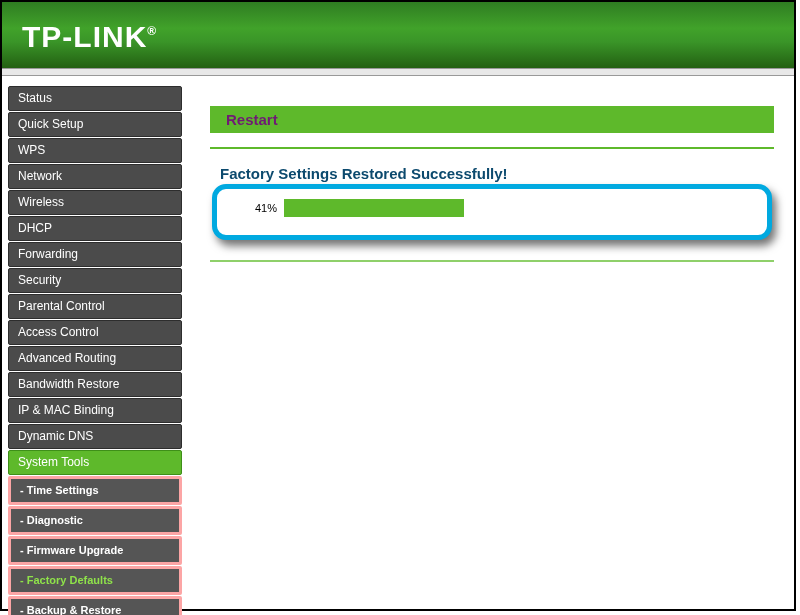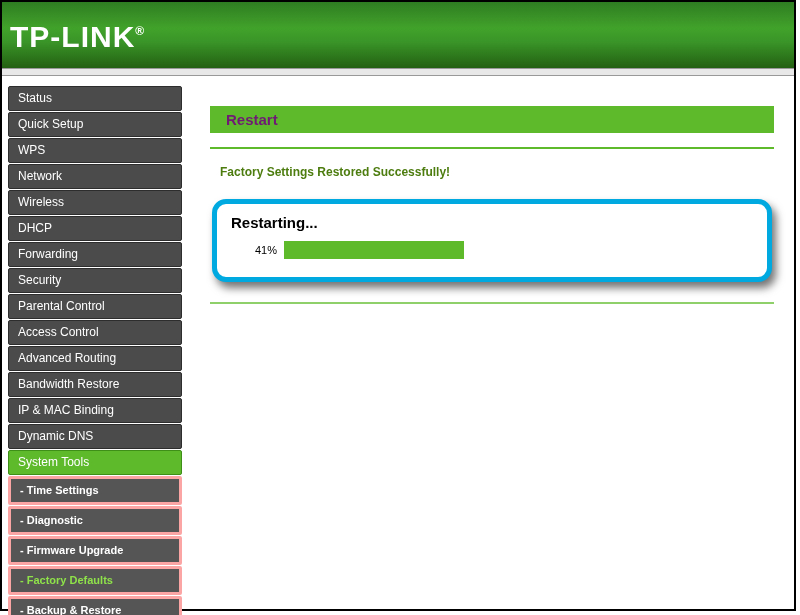--- a/index.html
+++ b/index.html
@@ -1,30 +1,30 @@
 <!DOCTYPE html>
 <html><head>
 <meta charset="utf-8">
 <style>
   html,body{margin:0;padding:0;width:800px;height:615px;font-family:Arial,Helvetica,sans-serif;background:#fff;overflow:hidden}
   .outer{border:2px solid #000;width:796px;height:611px;box-sizing:border-box;background:#fff}
   .header{height:66px;background:linear-gradient(#2f7d22,#41a22a 40%,#3a9528 60%,#236012);position:relative}
-  .logo{color:#fff;font-weight:bold;font-size:30px;letter-spacing:1px;padding:18px 0 0 8px}
+  .logo{color:#fff;font-weight:bold;font-size:30px;letter-spacing:1px;padding:18px 0 0 20px}
   .logo sup{font-size:12px;vertical-align:top;position:relative;top:4px}
   .divider{height:6px;background:#e8e8e8;border-top:1px solid #999;border-bottom:1px solid #999}
   .body{display:flex;height:533px}
   .sidebar{width:174px;background:#fff;padding:10px 0 0 6px;flex-shrink:0}
   .nav-item{background:#4b4b4b;color:#fff;font-size:12px;font-weight:normal;padding:5px 8px 5px 9px;margin-bottom:1px;border:1px solid #2d2d2d;border-radius:2px;cursor:pointer;line-height:13px}
   .nav-item.active{background:#5eb92b;border-color:#3e8f18}
   .sub-item{background:#555;color:#fff;font-size:11px;font-weight:bold;padding:5px 8px 5px 9px;margin-bottom:1px;border:3px solid #fca5a5;border-radius:2px;cursor:pointer;line-height:13px}
   .sub-item.sel{color:#8fe24a}
   .main{flex:1;padding:10px 20px 0 28px;position:relative}
   .page-title{background:#5eb92b;color:#701a75;font-weight:bold;font-size:15px;padding:5px 16px;margin:20px 0 14px 0}
   .title-rule{height:2px;background:#5eb92b;margin-bottom:16px}
-  .msg{font-weight:bold;font-size:12px;color:#4d7c0f;padding-left:10px;margin-bottom:20px}
+  .msg{font-weight:bold;font-size:15px;color:#0c4a6e;padding-left:10px;margin-bottom:2px}
   .highlight-box{border:5px solid #00a9e0;border-radius:14px;padding:10px 14px 18px 14px;box-shadow:4px 6px 8px rgba(0,0,0,.55);background:#fff;margin:0 2px}
   .restart-label{font-weight:bold;font-size:15px;color:#000;margin-bottom:10px}
   .progress-row{display:flex;align-items:center;padding-left:24px}
   .pct{font-size:11px;color:#000;width:28px;text-align:left;margin-right:1px}
   .bar-track{width:440px;height:18px;background:#fff;position:relative}
   .bar-fill{height:18px;background:#5eb92b;width:41%}
   .bottom-rule{height:2px;background:#8fd06a;margin-top:20px}
 </style>
 </head>
 <body>
@@ -56,21 +56,20 @@
       <div class="sub-item sel">- Factory Defaults</div>
       <div class="sub-item">- Backup &amp; Restore</div>
       <div class="sub-item">- Reboot</div>
 
     </div>
     <div class="main">
       <div class="page-title">Restart</div>
       <div class="title-rule"></div>
       <div class="msg">Factory Settings Restored Successfully!</div>
       <div class="highlight-box">
-        <div class="restart-label">Restarting...</div>
         <div class="progress-row">
           <div class="pct">41%</div>
           <div class="bar-track">
             <div class="bar-fill" style="width:41%;height:18px;background:#5eb92b"></div>
           </div>
         </div>
       </div>
       <div class="bottom-rule"></div>
     </div>
   </div>

